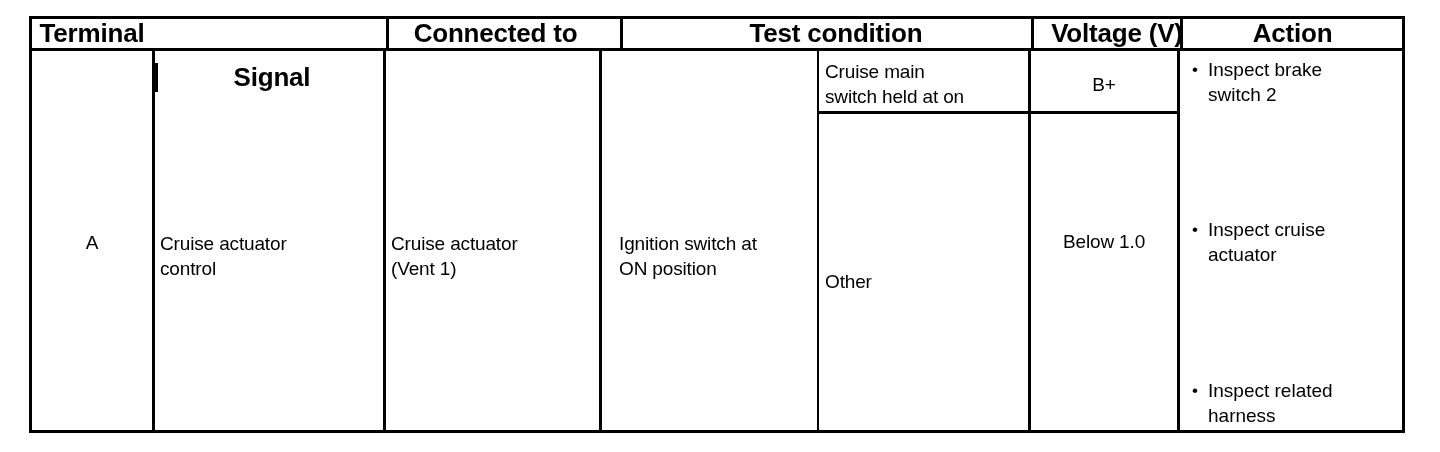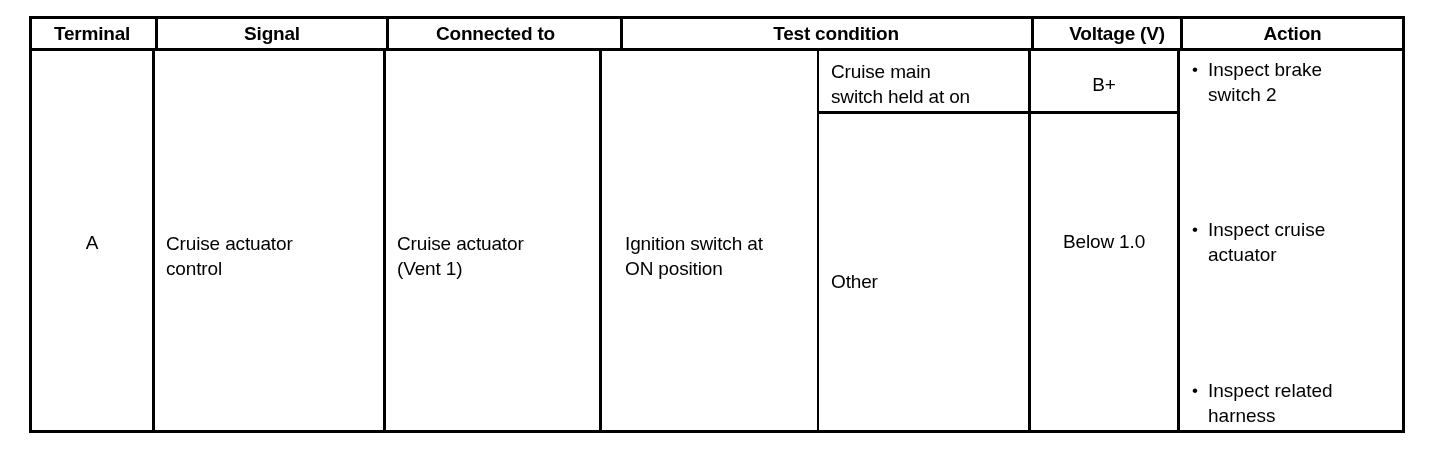--- a/index.html
+++ b/index.html
@@ -45,21 +45,21 @@
     border-bottom: 3px solid #000;
   }
   .hcell {
     position: absolute;
     top: 0;
     height: 29px;
     display: flex;
     align-items: center;
     justify-content: center;
     font-weight: bold;
-    font-size: 19px;
+    font-size: 26px;
     letter-spacing: -0.2px;
     box-sizing: border-box;
     white-space: nowrap;
   }
 
   
   .body-area {
     position: absolute;
     left: 0;
     top: 32px;
@@ -92,21 +92,21 @@
     background: #000;
   }
 
   .center-mid {
     display: flex;
     align-items: center;
     justify-content: center;
     text-align: center;
   }
   .left-text {
-    padding-left: 11px;
+    padding-left: 5px;
   }
 
   .bullet-row {
     position: absolute;
     display: flex;
     align-items: flex-start;
     font-size: 19px;
     line-height: 25px;
   }
   .bullet-dot {
@@ -121,21 +121,21 @@
 </style>
 </head>
 <body>
 
 <div id="page">
 
   <div class="diag-table">
 
     <div class="header-row">
       <div class="hcell" style="left:0px; width:120px;">Terminal</div>
-      <div class="hcell" style="left:123px; width:231px; border-left:3px solid #000;">Signal</div>
+      <div class="hcell" style="left:123px; width:231px; border-left:3px solid #000;margin-top:44px;">Signal</div>
       <div class="hcell" style="left:354px; width:216px; border-left:3px solid #000;">Connected to</div>
       <div class="hcell" style="left:588px; width:429px; border-left:3px solid #000;">Test condition</div>
       <div class="hcell" style="left:999px; width:169px; border-left:3px solid #000;">Voltage (V)</div>
       <div class="hcell" style="left:1148px; width:222px; border-left:3px solid #000;">Action</div>
     </div>
 
     <div class="body-area">
 
       <div class="vrule thick" style="left:120px; height:382px;"></div>
       <div class="vrule thick" style="left:351px; height:382px;"></div>

